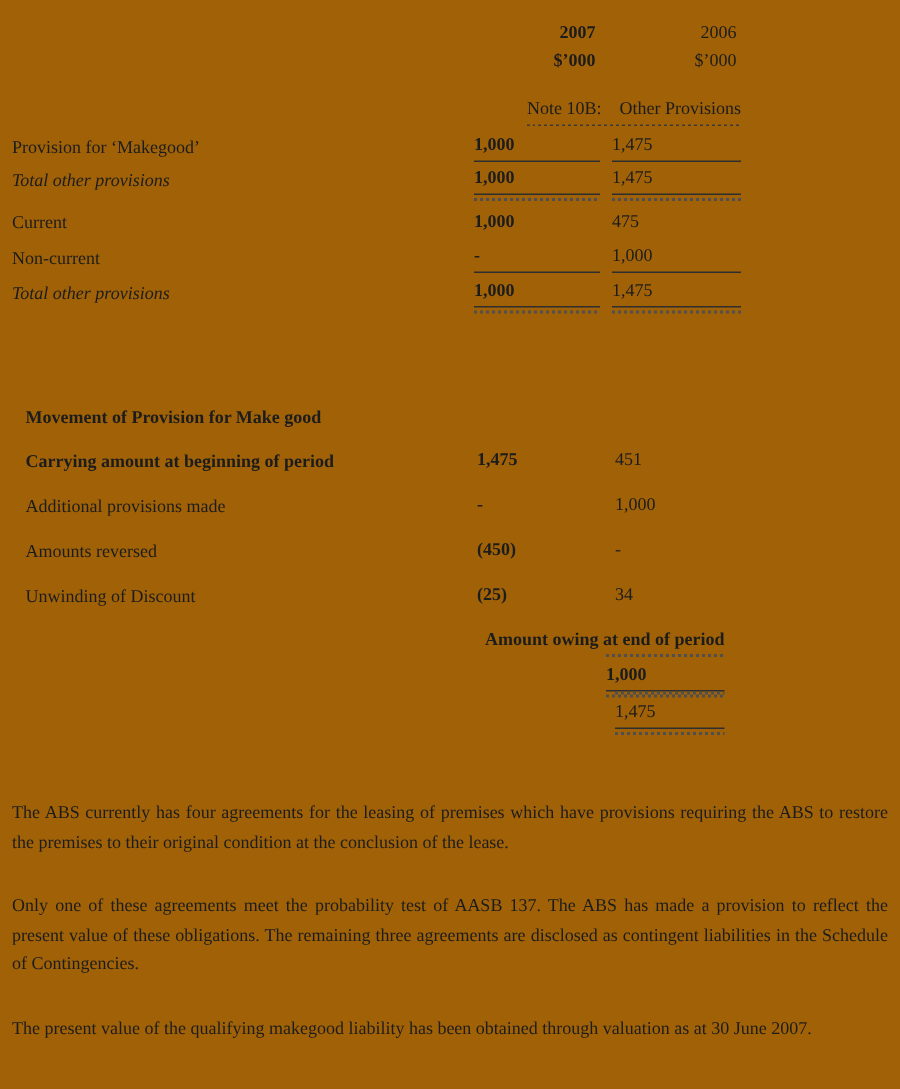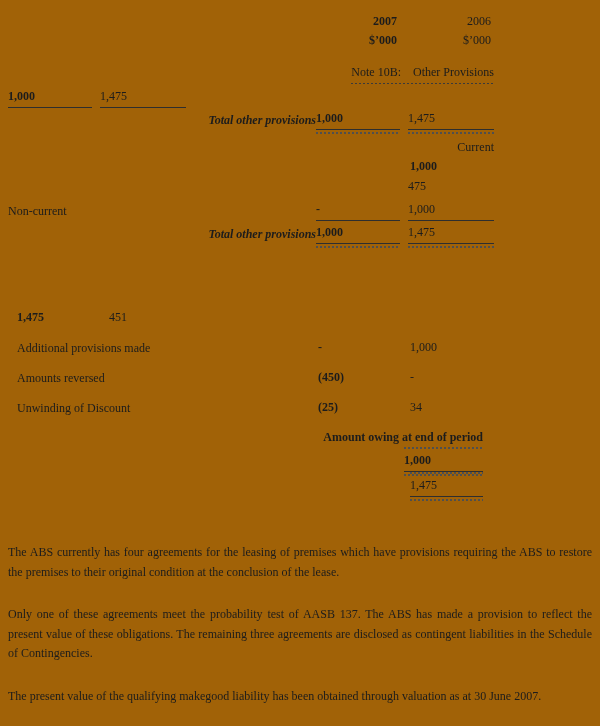--- a/index.html
+++ b/index.html
@@ -12,21 +12,21 @@
     font-family: "Liberation Serif", serif;
     font-size: 12px;
     box-sizing: border-box;
     padding-top: 12px;
     overflow: hidden;
   }
   
   .t-row { display: flex; align-items: flex-end; line-height: 19px; }
   .t-label { flex: 1; }
   .b  { font-weight: bold; }
-  .bi { font-weight: bold; font-style: italic; text-align: right; }
+  .bi { font-weight: normal; font-style: italic; }
   .val { box-sizing: border-box; }
   .line {
     display: block;
     width: 100%;
     text-align: left;
     padding: 0 3px 1px 0;
     box-sizing: border-box;
   }
   
   .u-s { border-bottom: 1.5px solid #2e2e2e; }
@@ -59,21 +59,21 @@
     white-space: pre;
     display: inline-block;
     padding-bottom: 2px;
     background-image: repeating-linear-gradient(90deg, #3a3a3a 0 2px, transparent 2px 4px);
     background-size: 100% 1.5px;
     background-position: 0 100%;
     background-repeat: no-repeat;
   }
   .mb1 { margin-bottom: 1px; }
   .mb2 { margin-bottom: 2px; }
-  .mb3 { margin-bottom: 3px; flex-direction: column; }
+  .mb3 { margin-bottom: 3px; }
   .mb8 { margin-bottom: 8px; }
   
   .mtable { margin-top: 64px; padding-left: 17px; padding-right: 117px; }
   .mtable .c1 { width: 79px; }
   .mtable .c2 { width: 73px; }
   .mtable .sp { width: 13px; }
   .m-title { line-height: 19px; margin-bottom: 9px; }
   .m-row { margin-bottom: 10px; }
   .m-row:last-child { margin-bottom: 0; flex-direction: column; }
   
@@ -106,20 +106,21 @@
       <div class="val c2 hdr-val">$’000</div>
     </div>
 
     <div class="t-row note-row">
       <div class="t-label">
         <span class="note-title">Note 10B:    Other Provisions</span>
       </div>
     </div>
 
     <div class="t-row mb1">
+      <div class="t-label">Provision for ‘Makegood’</div>
       <div class="val c1 b">
           <span class="line u-s">1,000</span>
         </div>
       <div class="sp"></div>
       <div class="val c2">
           <span class="line u-s">1,475</span>
         </div>
     </div>
 
     <div class="t-row mb8">
@@ -163,22 +164,24 @@
       <div class="sp"></div>
       <div class="val c2">
           <span class="line u-d">1,475</span>
         </div>
     </div>
 
   </div>
 
   <div class="mtable">
 
-
-    <div class="t-row m-row">
+    <div class="m-title b">Movement of Provision for Make good</div>
+
+    <div class="t-row m-row">
+      <div class="t-label b">Carrying amount at beginning of period</div>
       <div class="val c1 b">
           <span class="line">1,475</span>
         </div>
       <div class="sp"></div>
       <div class="val c2">
           <span class="line">451</span>
         </div>
     </div>
 
     <div class="t-row m-row">

